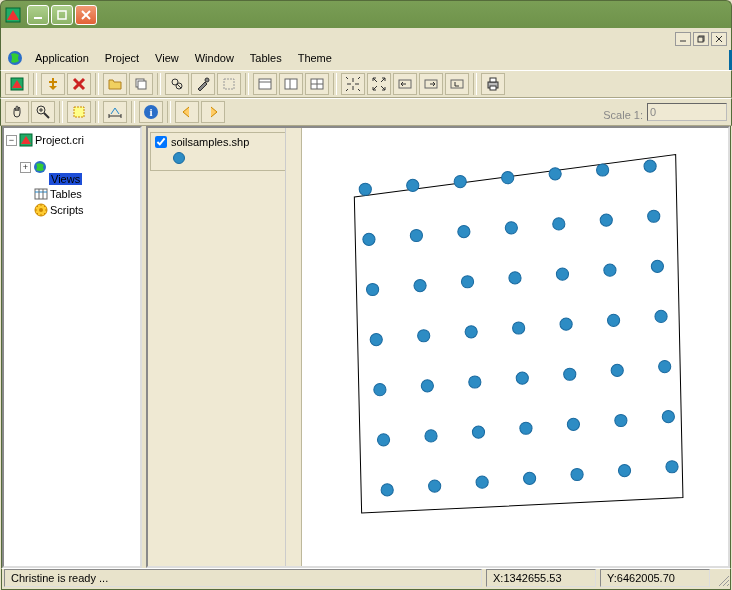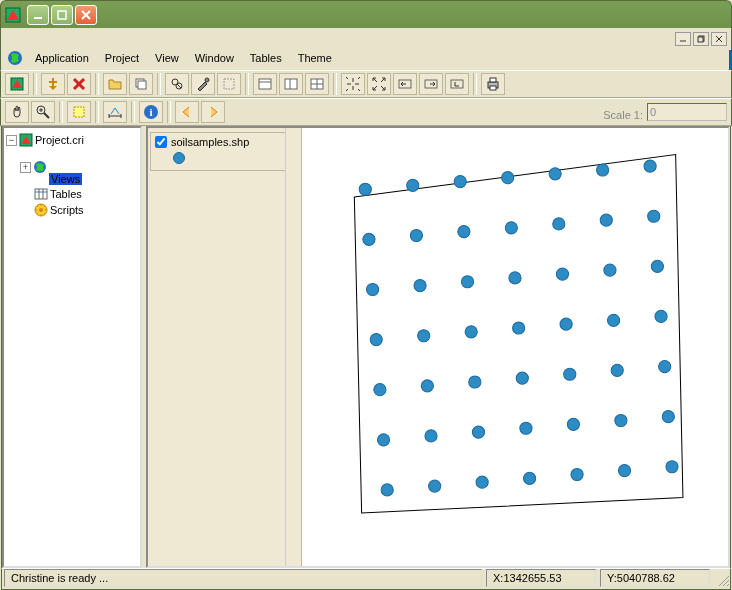--- a/index.html
+++ b/index.html
@@ -479,21 +479,21 @@
 </div>
 
 <div class="statusbar">
   <div class="cell main">Christine is ready ...</div>
   <div class="cell" style="width:110px;">
     <span>X: </span>
       <span>1342655.53</span>
   </div>
   <div class="cell" style="width:110px;">
     <span>Y: </span>
-      <span>5040788.62</span>
+      <span>6462005.70</span>
   </div>
   <div class="grip">
     <svg width="14" height="14">
         <line x1="3" y1="13" x2="13" y2="3" stroke="#999"></line>
         <line x1="7" y1="13" x2="13" y2="7" stroke="#999"></line>
         <line x1="11" y1="13" x2="13" y2="11" stroke="#999"></line>
       </svg>
   </div>
 </div>
 

